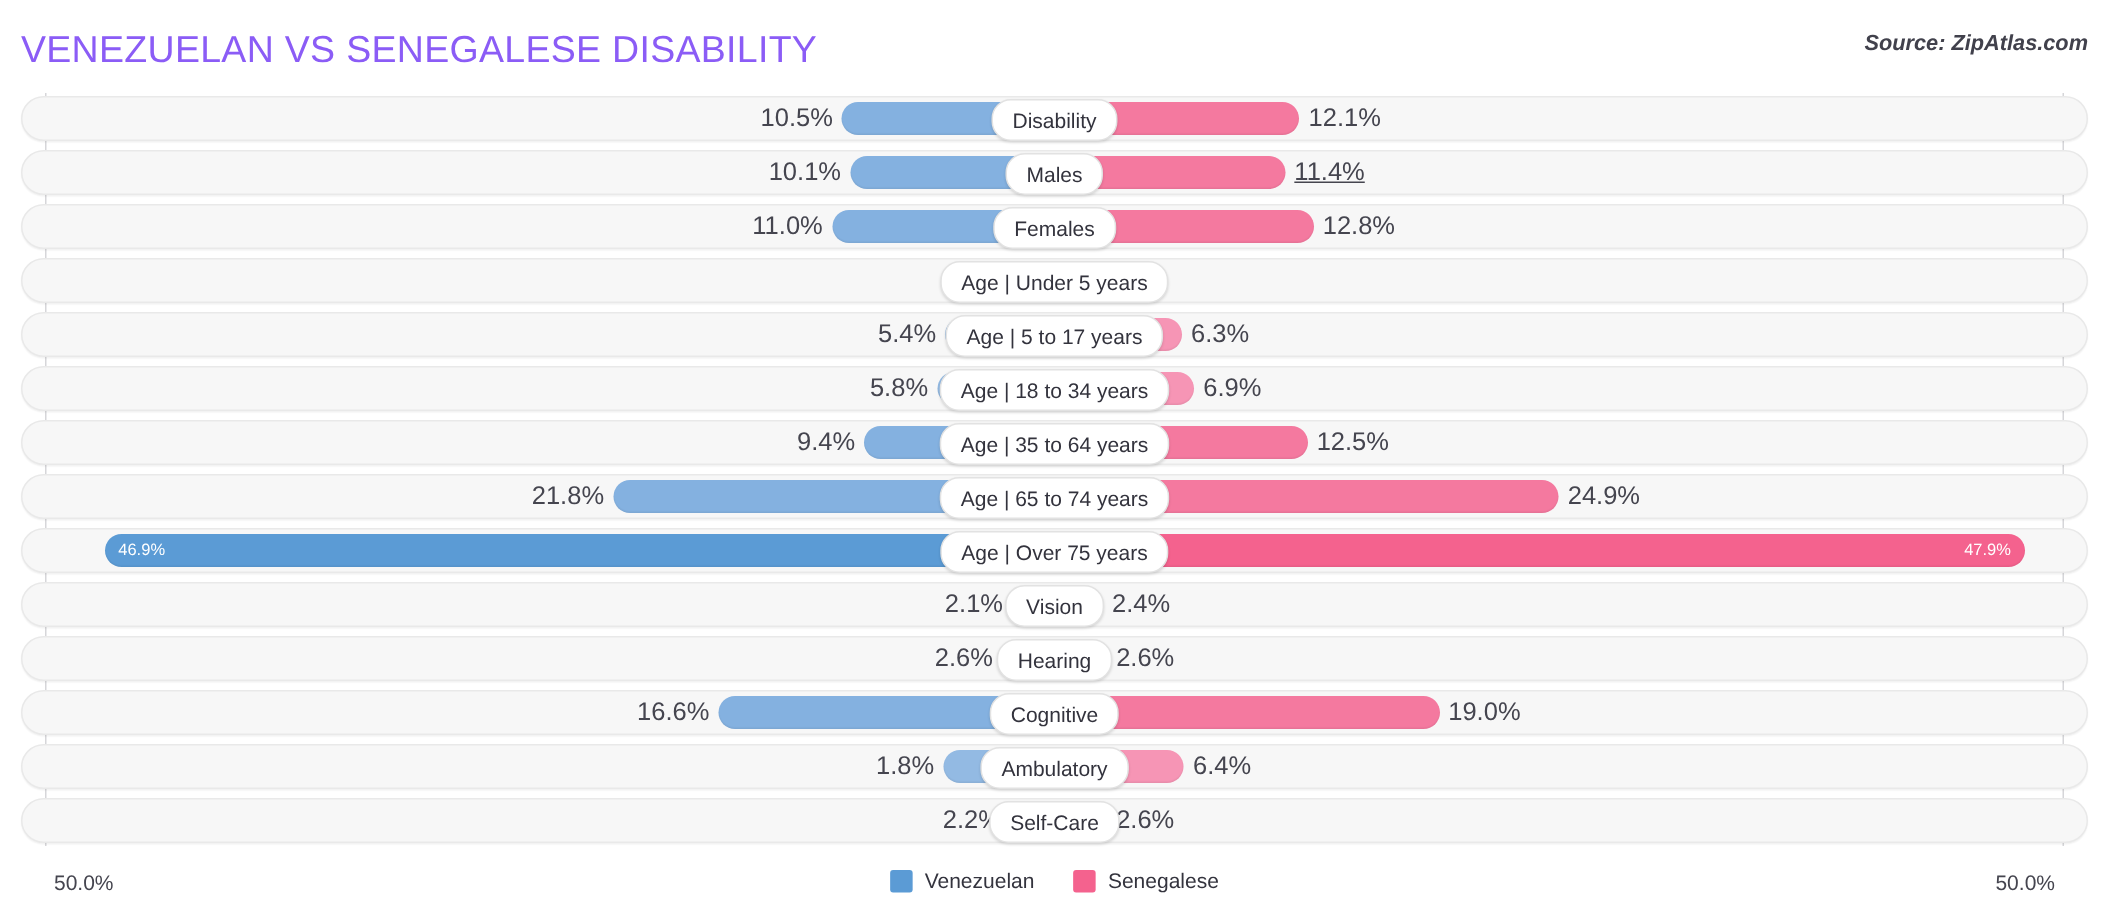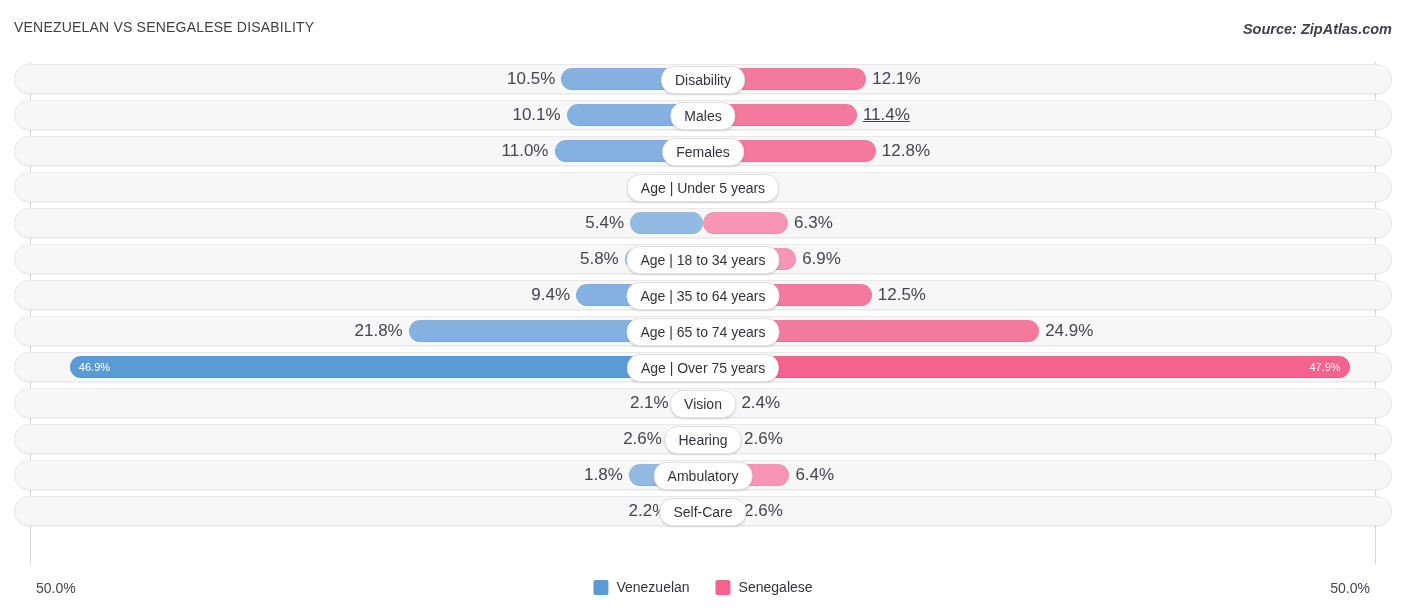--- a/index.html
+++ b/index.html
@@ -19,23 +19,23 @@
   
   .header {
     position: absolute;
     top: 0; left: 0; right: 0;
     height: 58px;
   }
   .chart-title {
     position: absolute;
     left: 14px;
     top: 19px;
-    font-size: 14px;
+    font-size: 25px;
     letter-spacing: 0.2px;
-    color: #404040;
+    color: #8b5cf6;
     font-weight: 400;
     white-space: nowrap;
   }
   .source-note {
     position: absolute;
     right: 14px;
     top: 21px;
     font-size: 14.5px;
     font-style: italic;
     font-weight: bold;
@@ -220,20 +220,21 @@
         <div class="bar right-bar light" style="width: 16.2px;"></div>
         <div class="val left-val" style="margin-right: 16.2px;">1.2%</div>
         <div class="val right-val" style="margin-left: 16.2px;">1.2%</div>
         <div class="pill">Age | Under 5 years</div>
       </div>
       <div class="row">
         <div class="bar left-bar light" style="width: 72.9px;"></div>
         <div class="bar right-bar light" style="width: 85.05px;"></div>
         <div class="val left-val" style="margin-right: 72.9px;">5.4%</div>
         <div class="val right-val" style="margin-left: 85.05px;">6.3%</div>
+        <div class="pill">Age | 5 to 17 years</div>
       </div>
       <div class="row">
         <div class="bar left-bar light" style="width: 78.3px;"></div>
         <div class="bar right-bar light" style="width: 93.15px;"></div>
         <div class="val left-val" style="margin-right: 78.3px;">5.8%</div>
         <div class="val right-val" style="margin-left: 93.15px;">6.9%</div>
         <div class="pill">Age | 18 to 34 years</div>
       </div>
       <div class="row">
         <div class="bar left-bar mid" style="width: 126.9px;"></div>
@@ -262,20 +263,27 @@
         <div class="val left-val" style="margin-right: 28.35px; text-align: center;">2.1%</div>
         <div class="val right-val" style="margin-left: 32.4px;">2.4%</div>
         <div class="pill">Vision</div>
       </div>
       <div class="row">
         <div class="bar left-bar light" style="width: 35.1px;"></div>
         <div class="bar right-bar light" style="width: 35.1px;"></div>
         <div class="val left-val" style="margin-right: 35.1px;">2.6%</div>
         <div class="val right-val" style="margin-left: 35.1px;">2.6%</div>
         <div class="pill">Hearing</div>
+      </div>
+      <div class="row">
+        <div class="bar left-bar mid" style="width: 224.1px;"></div>
+        <div class="bar right-bar mid" style="width: 256.5px;"></div>
+        <div class="val left-val" style="margin-right: 224.1px;">16.6%</div>
+        <div class="val right-val" style="margin-left: 256.5px;">19.0%</div>
+        <div class="pill">Cognitive</div>
       </div>
       <div class="row">
         <div class="bar left-bar light" style="width: 74.25px;"></div>
         <div class="bar right-bar light" style="width: 86.4px;"></div>
         <div class="val left-val" style="margin-right: 74.25px;">1.8%</div>
         <div class="val right-val" style="margin-left: 86.4px;">6.4%</div>
         <div class="pill">Ambulatory</div>
       </div>
       <div class="row">
         <div class="bar left-bar light" style="width: 29.7px;"></div>

